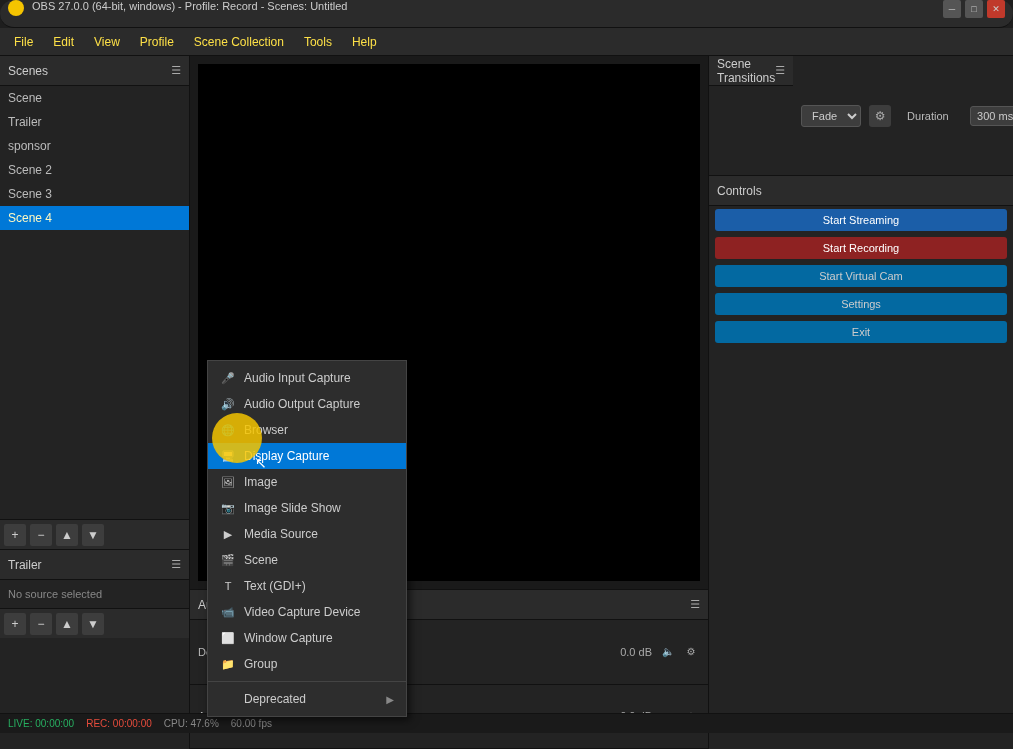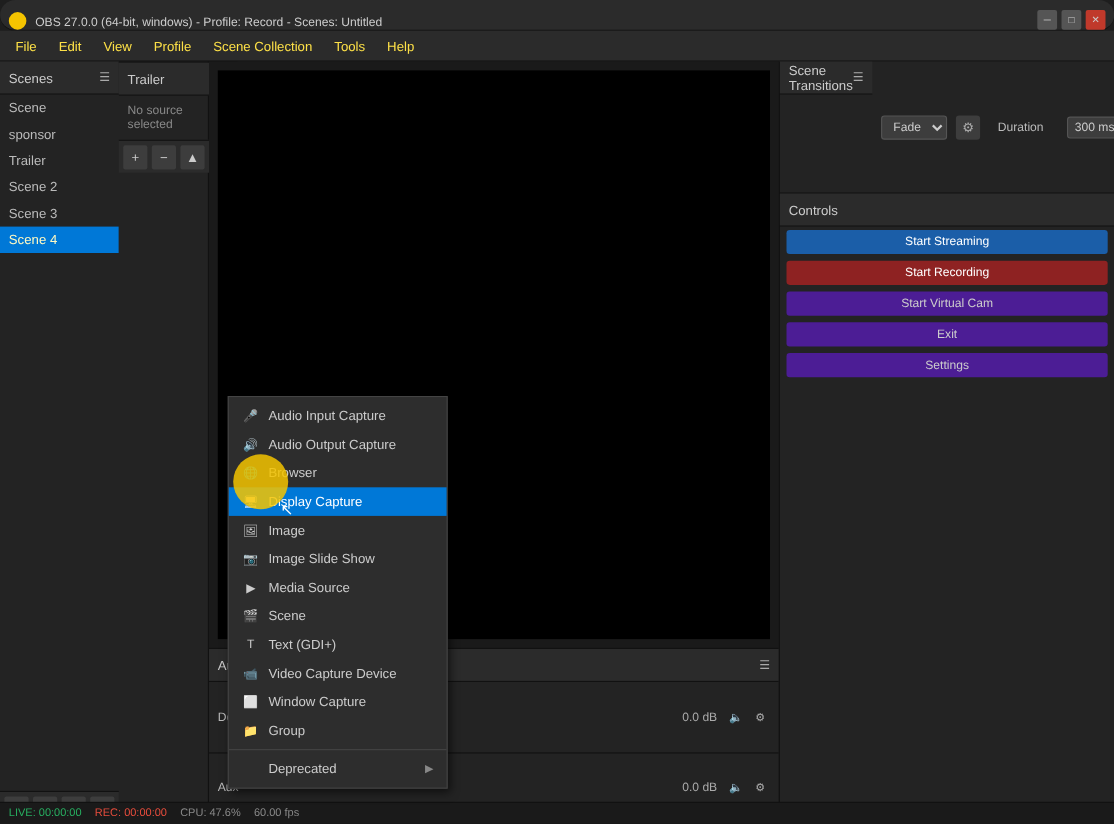--- a/index.html
+++ b/index.html
@@ -12,21 +12,21 @@
       font-size: 12px;
       overflow: hidden;
       position: relative;
     }
 
     
     #titlebar {
       height: 28px;
       background: #2b2b2b;
       display: flex;
-      align-items: flex-end;
+      align-items: flex-start;
       padding: 0 8px;
       border-bottom: 1px solid #111;
       border-radius: 14px;
     }
     #titlebar .app-icon {
       width: 16px;
       height: 16px;
       background: #f5c400;
       border-radius: 50%;
       margin-right: 8px;
@@ -75,21 +75,21 @@
     
     #main {
       display: flex;
       height: calc(749px - 56px);
     }
 
     
     #left-panel {
       width: 190px;
       display: flex;
-      flex-direction: row;
+      flex-direction: column;
       background: #232323;
       border-right: 1px solid #111;
       flex-shrink: 0;
     }
 
     
     #preview-area {
       flex: 1;
       display: flex;
       flex-direction: column;
@@ -222,21 +222,21 @@
       color: #aaa;
       display: flex;
       align-items: center;
       justify-content: center;
       font-size: 10px;
     }
 
     
     #statusbar {
       position: absolute;
-      bottom: 0;
+      bottom: 16px;
       left: 0;
       right: 0;
       height: 20px;
       background: #1a1a1a;
       border-top: 1px solid #111;
       display: flex;
       align-items: center;
       padding: 0 8px;
       gap: 12px;
       font-size: 10px;
@@ -254,21 +254,21 @@
       border-bottom: 1px solid #111;
     }
     #controls-panel {
       flex: 1;
       display: flex;
       flex-direction: column;
     }
     .control-btn {
       margin: 3px 6px;
       padding: 5px 10px;
-      background: #4c1d95;
+      background: #0369a1;
       border-radius: 3px;
       cursor: pointer;
       font-size: 11px;
       color: #ccc;
       text-align: center;
     }
     .control-btn.start-stream { background: #1b5ea8; color: #fff; }
     .control-btn.start-record { background: #8e2222; color: #fff; }
 
     
@@ -432,22 +432,22 @@
 
     <div id="scenes-panel">
       <div class="panel-header">
         <span>Scenes</span>
         <div class="panel-header-icons">
           <span class="panel-icon">☰</span>
         </div>
       </div>
       <div id="scenes-list">
         <div class="scene-item">Scene</div>
+        <div class="scene-item">Trailer</div>
         <div class="scene-item">sponsor</div>
-        <div class="scene-item">Trailer</div>
         <div class="scene-item">Scene 2</div>
         <div class="scene-item">Scene 3</div>
         <div class="scene-item active">Scene 4</div>
       </div>
       <div class="panel-toolbar">
         <div class="toolbar-btn">+</div>
         <div class="toolbar-btn">−</div>
         <div class="toolbar-btn">▲</div>
         <div class="toolbar-btn">▼</div>
       </div>
@@ -544,22 +544,22 @@
       </div>
     </div>
 
     <div id="controls-panel">
       <div class="panel-header">
         <span>Controls</span>
       </div>
       <div class="control-btn start-stream">Start Streaming</div>
       <div class="control-btn start-record">Start Recording</div>
       <div class="control-btn">Start Virtual Cam</div>
+      <div class="control-btn">Settings</div>
       <div class="control-btn">Exit</div>
-      <div class="control-btn">Settings</div>
     </div>
   </div>
 </div>
 
 <div id="statusbar">
   <span class="status-live">LIVE: 00:00:00</span>
   <span class="status-rec">REC: 00:00:00</span>
   <span class="status-item">CPU: 47.6%</span>
   <span class="status-item">60.00 fps</span>
 </div>

